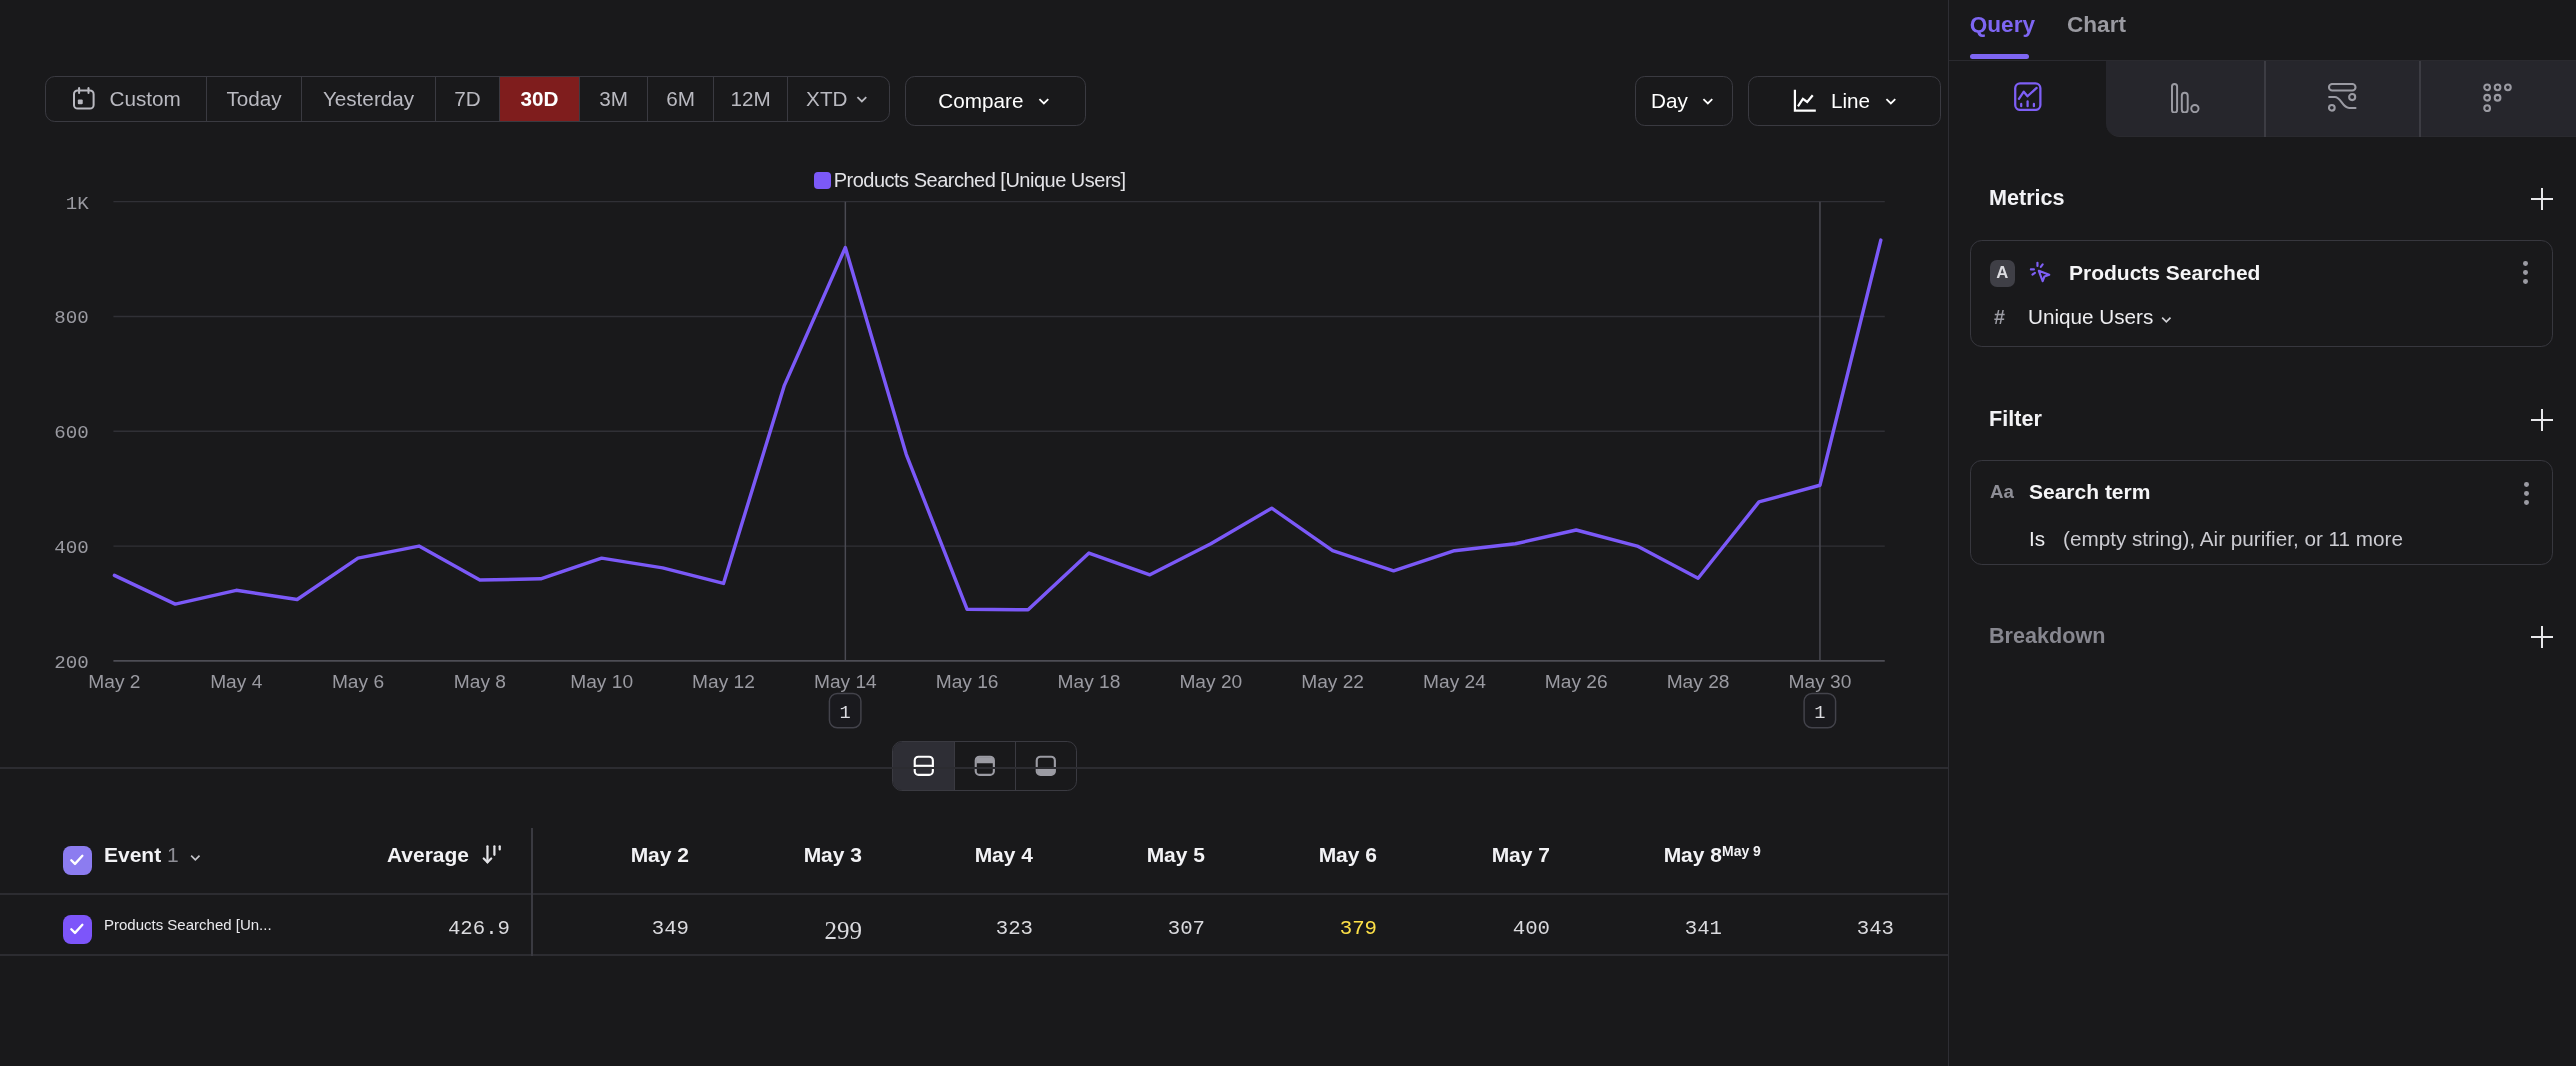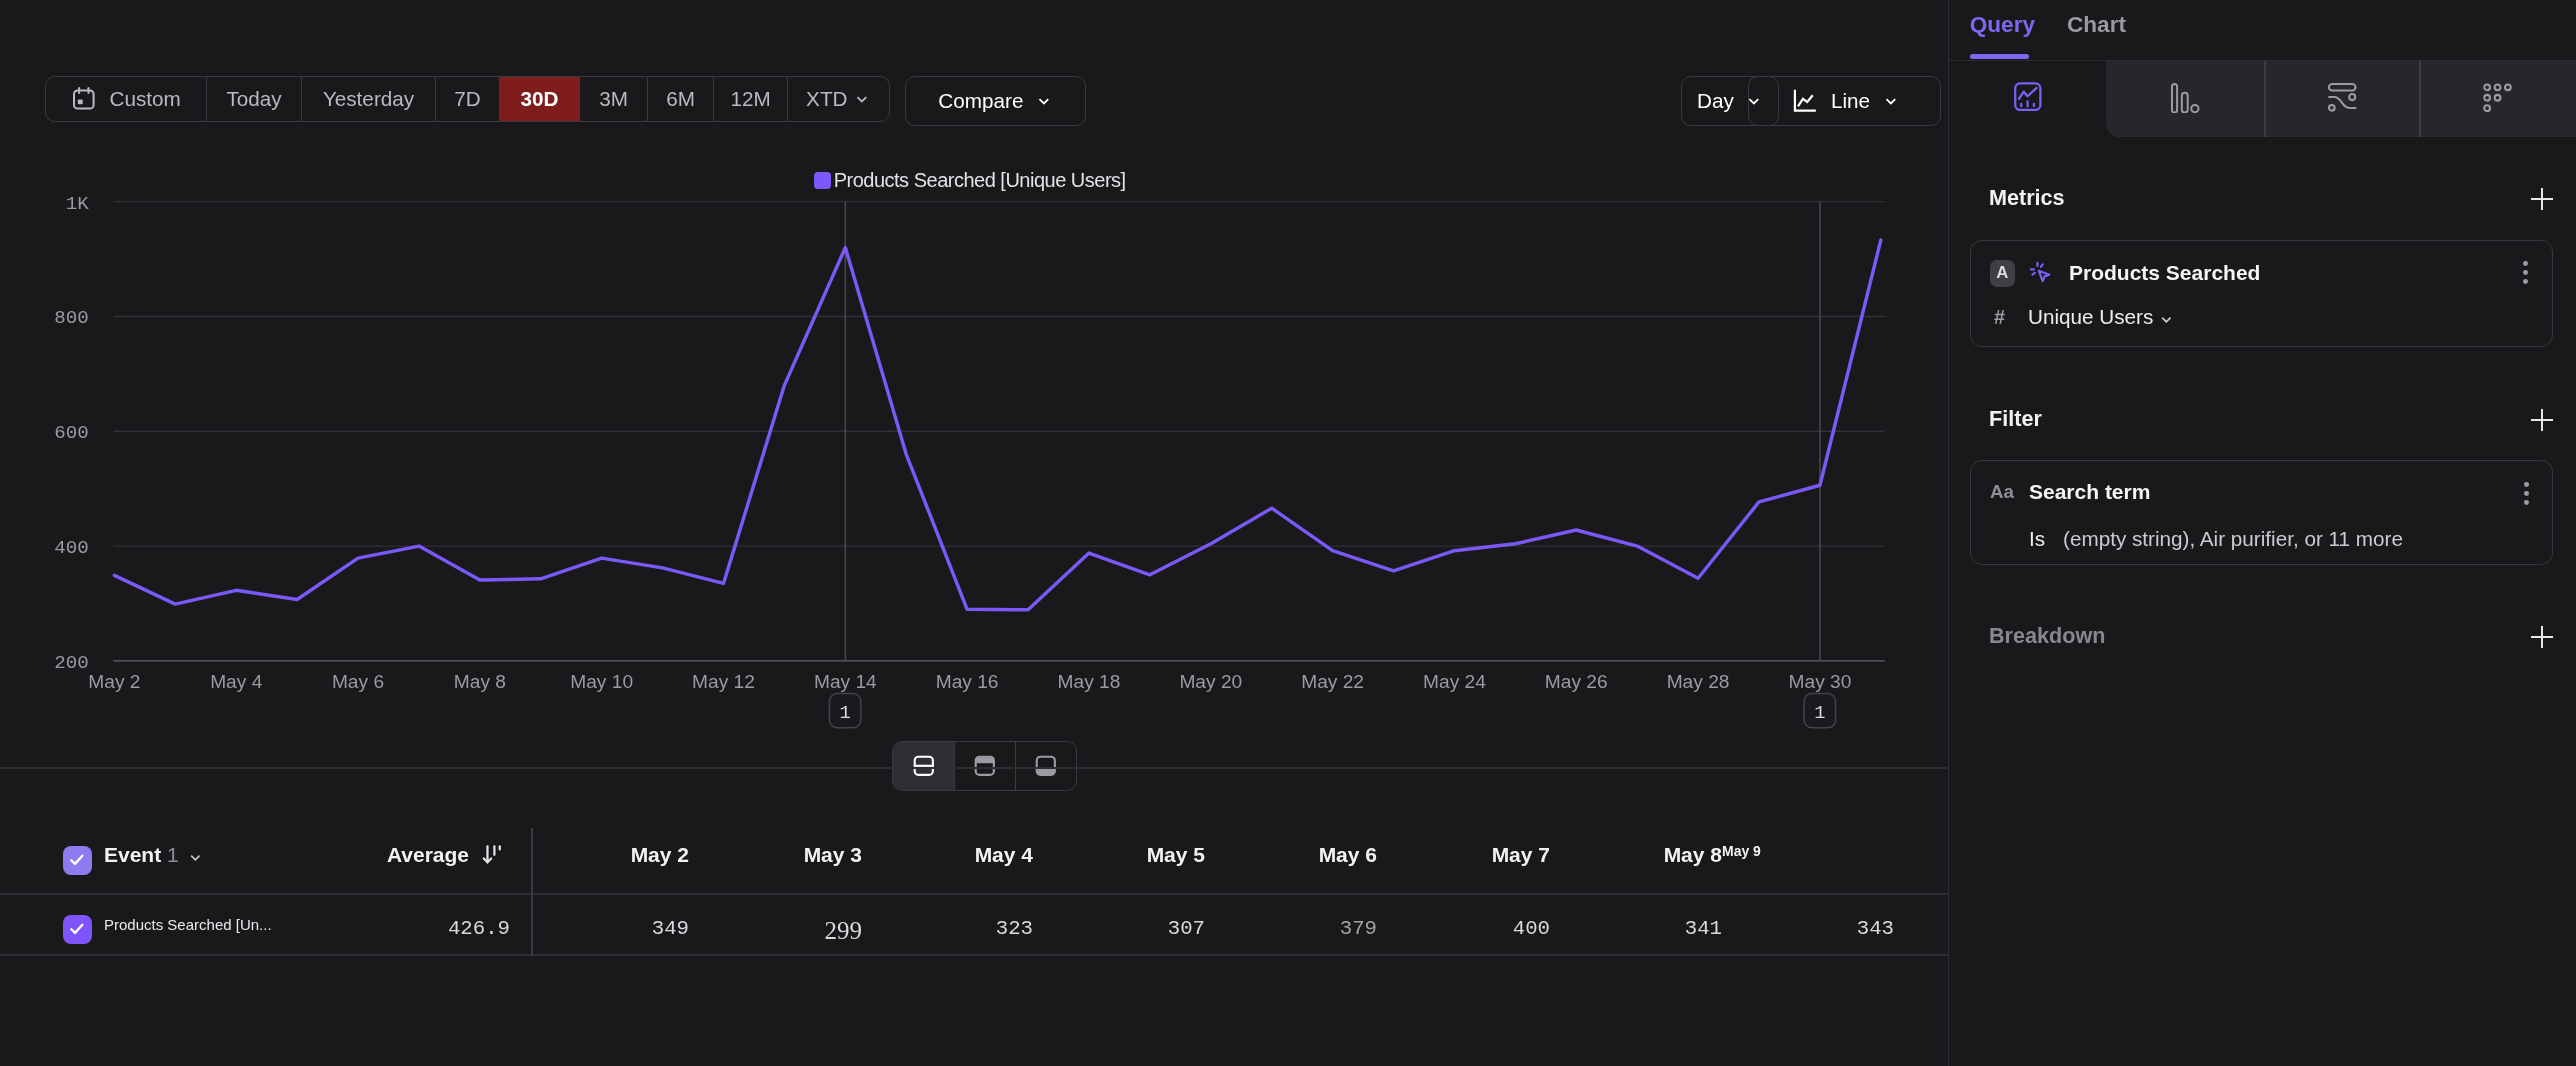--- a/index.html
+++ b/index.html
@@ -54,21 +54,21 @@
       <svg width="17.7" height="17.7" viewBox="0 0 24 24" fill="none" stroke="#b9b9c0" stroke-width="2.4">
           <path d="M6 9.5 L12 15.5 L18 9.5"></path>
         </svg>
     </div>
   </div>
   <div class="btn" style="left:905px; top:76px; width:181px; height:50px;">Compare&nbsp;&nbsp;
     <svg width="17.7" height="17.7" viewBox="0 0 24 24" fill="none" stroke="#fff" stroke-width="2.4">
         <path d="M6 9.5 L12 15.5 L18 9.5"></path>
       </svg>
   </div>
-  <div class="btn" style="left:1681px; top:76px; width:98px; height:50px;">Day&nbsp;&nbsp;
+  <div class="btn" style="left:1635px; top:76px; width:98px; height:50px;">Day&nbsp;&nbsp;
     <svg width="17.7" height="17.7" viewBox="0 0 24 24" fill="none" stroke="#fff" stroke-width="2.4">
         <path d="M6 9.5 L12 15.5 L18 9.5"></path>
       </svg>
   </div>
   <div class="btn" style="left:1748px; top:76px; width:193px; height:50px;">
     <svg width="29.5" height="29.5" viewBox="0 0 24 24" fill="none" stroke="#fff" stroke-width="1.8" style="margin-right:11.8px;">
       <path d="M4 3 L4 20 L21 20"></path>
       <path d="M6.5 16.5 L10.5 10.5 L14 13 L18.5 7.5"></path>
     </svg>
     Line&nbsp;&nbsp;
@@ -186,21 +186,21 @@
     <div class="abs" style="left:1033px; top:843px; font-size:21px; font-weight:600; color:#f2f2f5; text-align:right; width:172px;">May 5</div>
     <div class="abs" style="left:1205px; top:843px; font-size:21px; font-weight:600; color:#f2f2f5; text-align:right; width:172px;">May 6</div>
     <div class="abs" style="left:1378px; top:843px; font-size:21px; font-weight:600; color:#f2f2f5; text-align:right; width:172px;">May 7</div>
     <div class="abs" style="left:1550px; top:843px; font-size:21px; font-weight:600; color:#f2f2f5; text-align:right; width:172px;">May 8</div>
     <div class="abs" style="left:1722px; top:843px; font-size:14px; font-weight:600; color:#f2f2f5; text-align:left; width:172px;">May 9</div>
 
     <div class="abs mono" style="left:517px; top:917px; font-size:20.7px; color:#dadade; text-align:right; width:172px;">349</div>
     <div class="abs mono" style="left:689px; top:917px; font-size:25px; color:#dadade; text-align:right; width:173px;font-family:Liberation Serif, serif;">299</div>
     <div class="abs mono" style="left:862px; top:917px; font-size:20.7px; color:#dadade; text-align:right; width:171px;">323</div>
     <div class="abs mono" style="left:1033px; top:917px; font-size:20.7px; color:#dadade; text-align:right; width:172px;">307</div>
-    <div class="abs mono" style="left:1205px; top:917px; font-size:20.7px; color:#a3a3a3; text-align:right; width:172px;">379</div>
+    <div class="abs mono" style="left:1205px; top:917px; font-size:20.7px; color:#fde047; text-align:right; width:172px;">379</div>
     <div class="abs mono" style="left:1378px; top:917px; font-size:20.7px; color:#dadade; text-align:right; width:172px;">400</div>
     <div class="abs mono" style="left:1550px; top:917px; font-size:20.7px; color:#dadade; text-align:right; width:172px;">341</div>
     <div class="abs mono" style="left:1722px; top:917px; font-size:20.7px; color:#dadade; text-align:right; width:172px;">343</div>
   </div>
 </div>
 
 <div class="abs" id="panel" style="left:1948px; top:0; width:628px; height:1067px; border-left:1.5px solid #2e2e34;">
   <div class="abs" style="left:20.7px; top:11.8px; color:#7e66f3; font-size:22.6px; font-weight:700;">Query</div>
   <div class="abs" style="left:118px; top:11.8px; color:#9a9aa1; font-size:22.6px; font-weight:600;">Chart</div>
   <div class="abs" style="left:20.7px; top:54px; width:59px; height:4.9px; border-radius:3px; background:#7e66f3;"></div>

